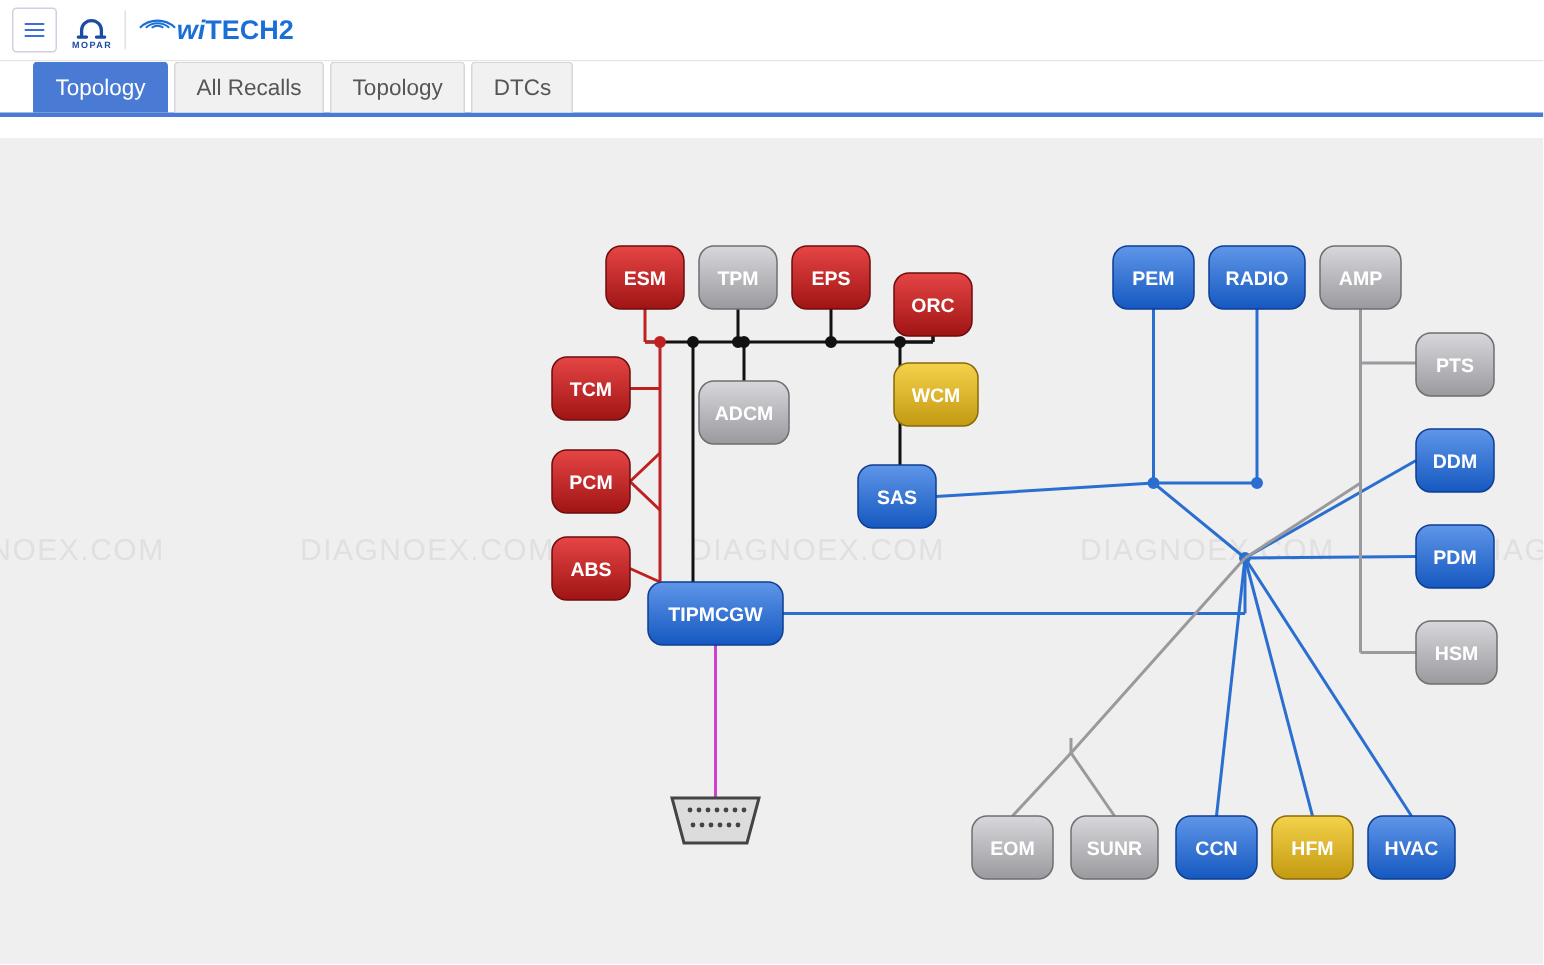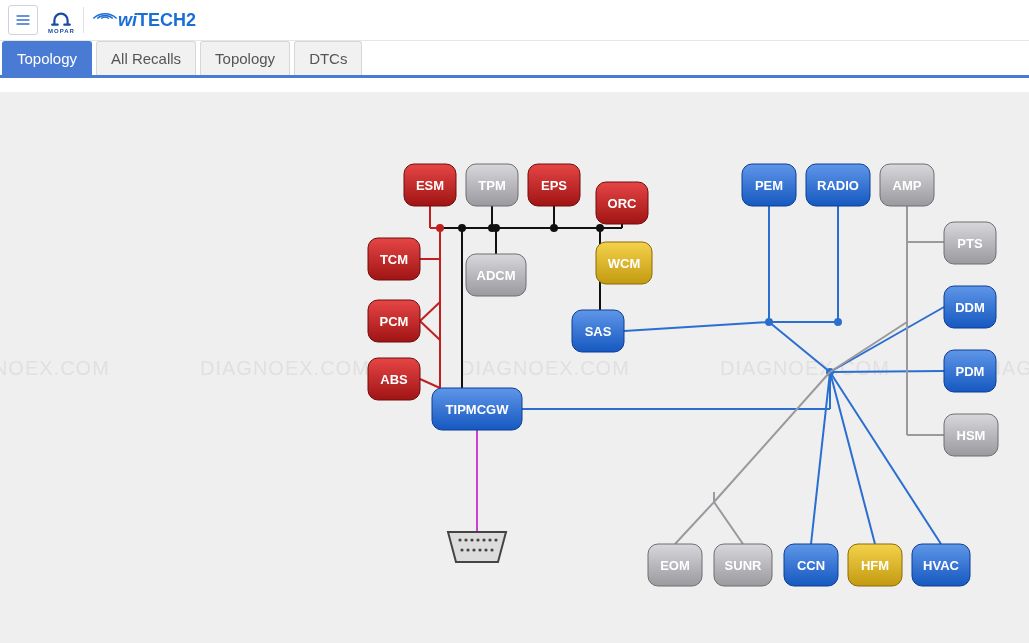--- a/index.html
+++ b/index.html
@@ -13,21 +13,21 @@
   .mopar-logo { display:flex; flex-direction:column; align-items:center; font-size:6px; color:#1a4ba5; letter-spacing:1px; font-weight:bold;}
   .mopar-logo svg { width:22px; height:22px; }
   .divider { width:1px; height:26px; background:#e0e0e8; }
   .witech-logo { display:flex; align-items:baseline; color:#1a6fd6; font-weight:bold; font-size:18px; gap:0;}
   .witech-logo .wi { color:#1a6fd6; font-size:18px; font-style:italic; position:relative;}
   .witech-logo .tech { color:#1a6fd6; font-size:18px; font-weight:800;}
   .witech-logo .two { color:#1a6fd6; font-size:18px; font-weight:800;}
   .witech-arc { width:26px; height:16px; position:relative; top:-6px; }
 
   
-  .tabbar { display:flex; align-items:flex-end; padding-left:2px; border-bottom:3px solid #4a7bd4; background:#fff; }
+  .tabbar { display:flex; align-items:flex-end; padding-left:22px; border-bottom:3px solid #4a7bd4; background:#fff; }
   .tab { padding:8px 14px; font-size:15px; color:#555; background:#f1f1f1; border:1px solid #d7d7d7; border-bottom:none; margin-right:4px; border-radius:3px 3px 0 0; cursor:pointer; }
   .tab.active { background:#4a7bd4; color:#fff; border-color:#4a7bd4; }
 
   
   .canvas { position:absolute; left:0; right:0; top:92px; bottom:0; background:linear-gradient(#efefef,#efefef); }
   .watermark { position:absolute; top:50%; transform:translateY(-50%); font-size:20px; color:#e0e0e0; font-weight:400; letter-spacing:1px; user-select:none; pointer-events:none;}
   svg.topo { position:absolute; left:0; top:0; width:100%; height:100%; }
 
   .node rect { rx:10; ry:10; stroke-width:1; }
   .node text { fill:#fff; font-size:13px; font-weight:bold; font-family:Arial,Helvetica,sans-serif; }

